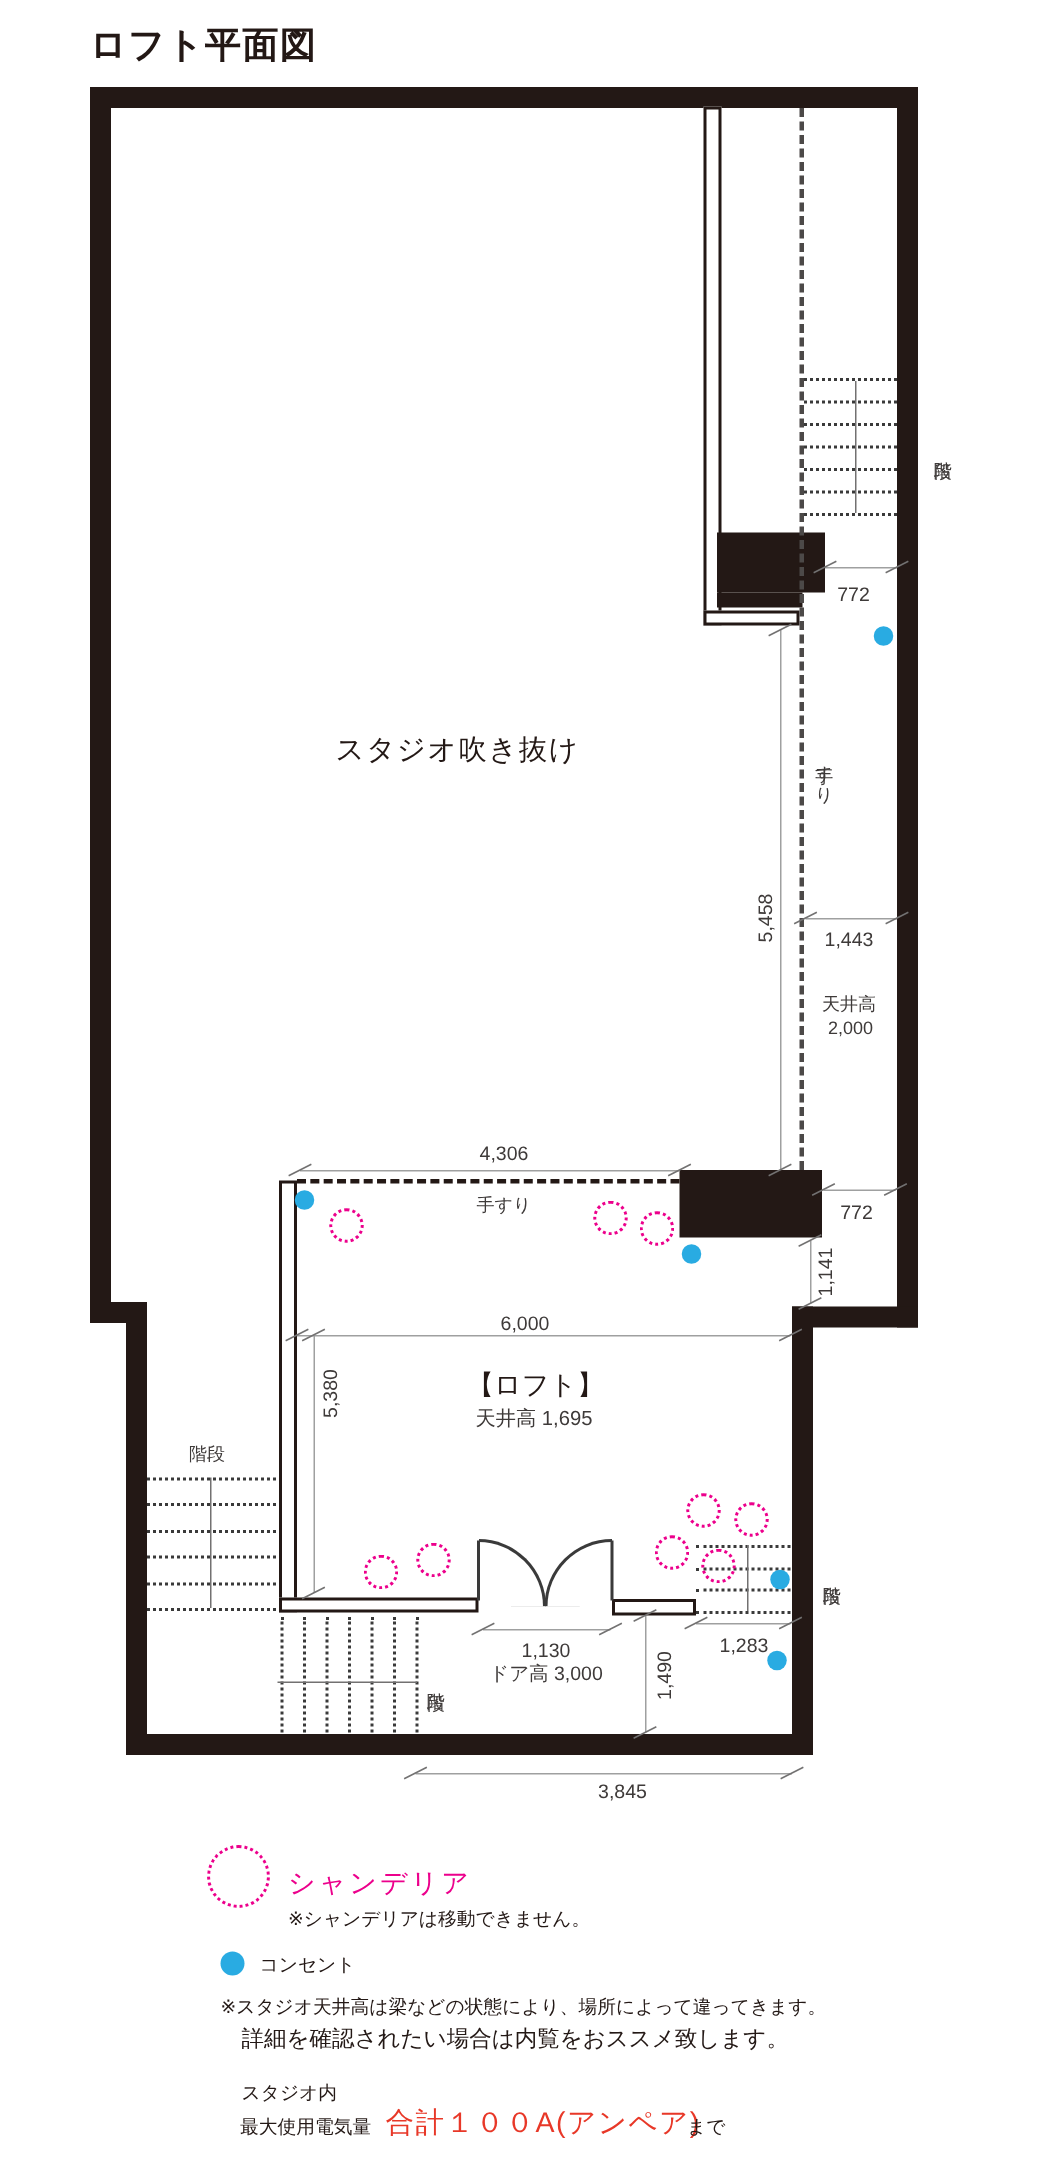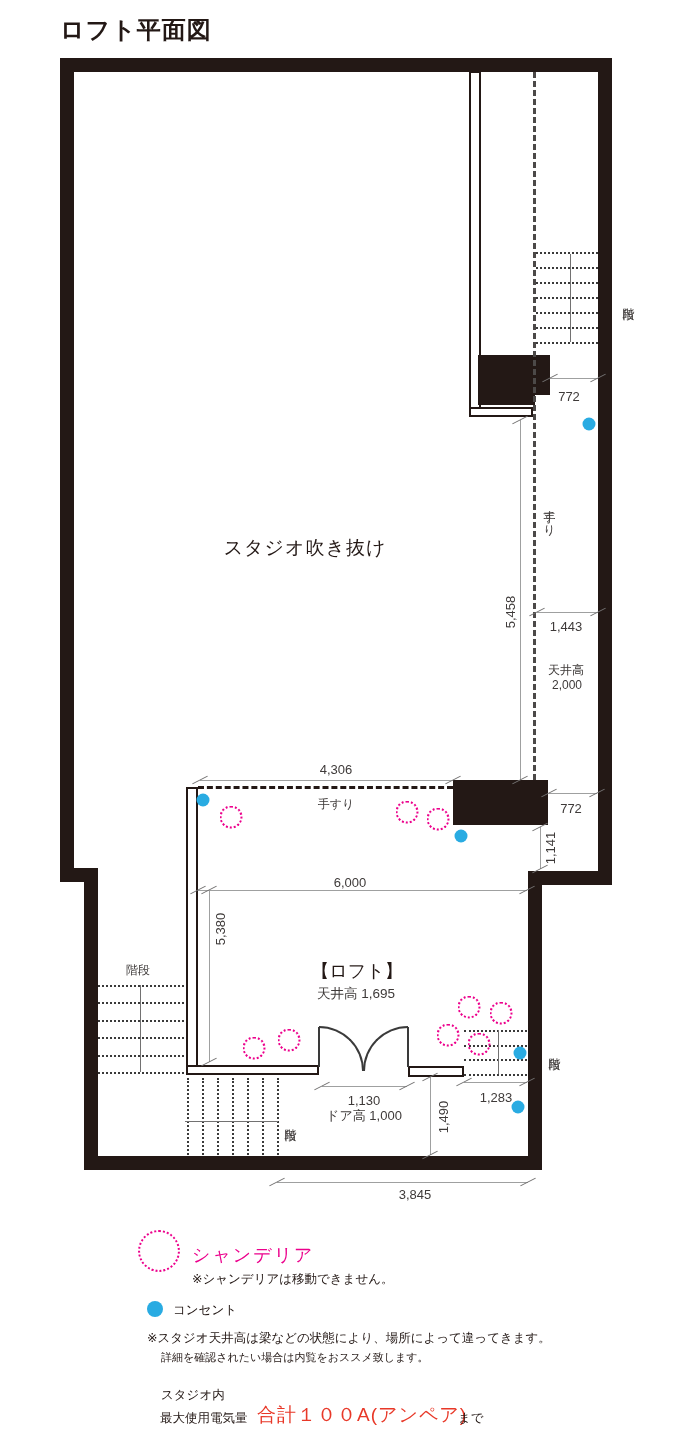--- a/index.html
+++ b/index.html
@@ -18,38 +18,38 @@
   .sline-h{position:absolute;height:1px;background:#727171;}
   .sline-v{position:absolute;width:1px;background:#727171;}
   
   .dim-h{position:absolute;height:1px;background:#9fa0a0;}
   .dim-v{position:absolute;width:1px;background:#9fa0a0;}
   .tick{position:absolute;width:17px;height:1px;background:#727171;transform:translate(-50%,-50%) rotate(-27deg);}
   .dim-label{position:absolute;font-size:13px;color:#3e3a39;white-space:nowrap;transform:translate(-50%,-50%);}
   .dim-label.rot{transform:translate(-50%,-50%) rotate(-90deg);}
   .jp-label{position:absolute;font-size:12px;color:#3e3a39;white-space:nowrap;transform:translate(-50%,-50%);}
   .jp-v{writing-mode:vertical-rl;text-orientation:upright;letter-spacing:1px;}
-  .room-label{position:absolute;transform:translate(-50%,-50%);white-space:nowrap;margin-top:48px;}
+  .room-label{position:absolute;transform:translate(-50%,-50%);white-space:nowrap;}
   
   .chand{position:absolute;width:19px;height:19px;border:2px dotted #ec008c;border-radius:50%;transform:translate(-50%,-50%);background:#fff0;}
   .outlet{position:absolute;width:13px;height:13px;background:#29abe2;border-radius:50%;transform:translate(-50%,-50%);}
   
   .leaf{position:absolute;width:2px;background:#3a3a3a;}
   .arcL{position:absolute;left:319px;top:1026px;width:45px;height:45px;box-sizing:border-box;
         border-top:2px solid #3a3a3a;border-right:2px solid #3a3a3a;border-top-right-radius:100% 100%;}
   .arcR{position:absolute;left:363px;top:1026px;width:45px;height:45px;box-sizing:border-box;
         border-top:2px solid #3a3a3a;border-left:2px solid #3a3a3a;border-top-left-radius:100% 100%;}
   
   .legend-chand{position:absolute;left:138px;top:1230px;width:42px;height:42px;border:2.5px dotted #ec008c;border-radius:50%;box-sizing:border-box;}
   .legend-outlet{position:absolute;left:147px;top:1301px;width:16px;height:16px;background:#29abe2;border-radius:50%;}
   .legend-chand-label{position:absolute;left:192px;top:1243px;font-size:18px;color:#ec008c;letter-spacing:2px;}
   .legend-note{position:absolute;left:192px;top:1271px;font-size:12.5px;}
   .legend-outlet-label{position:absolute;left:173px;top:1302px;font-size:12.5px;}
   .note1{position:absolute;left:147px;top:1330px;font-size:12.5px;}
-  .note2{position:absolute;left:161px;top:1350px;font-size:11px;}
+  .note2{position:absolute;left:161px;top:1350px;font-size:15px;}
   .power1{position:absolute;left:161px;top:1387px;font-size:12.5px;}
   .power2{position:absolute;left:160px;top:1410px;font-size:12.5px;}
   .power-red{position:absolute;left:257px;top:1402px;font-size:19px;color:#e83828;letter-spacing:1px;}
   .power-suffix{position:absolute;left:447px;top:1410px;font-size:12.5px;padding-left:11px;}
 </style>
 </head>
 <body>
 
 <div class="canvas">
 
@@ -193,21 +193,21 @@
       <div class="tick" style="left:209px;top:890px"></div>
         <div class="tick" style="left:209px;top:1062px"></div>
       <span class="dim-label rot" style="left:220px;top:929px">5,380</span>
     </div>
 
     <div>
       <div class="dim-h" style="left:322px;top:1086px;width:85px"></div>
       <div class="tick" style="left:322px;top:1086px"></div>
         <div class="tick" style="left:407px;top:1086px"></div>
       <span class="dim-label" style="left:364px;top:1100px">1,130</span>
-      <span class="dim-label" style="left:364px;top:1116px">ドア高 1,000</span>
+      <span class="dim-label" style="left:364px;top:1116px">ドア高 3,000</span>
     </div>
 
     <div>
       <div class="dim-v" style="left:430px;top:1077px;height:78px"></div>
       <div class="tick" style="left:430px;top:1077px"></div>
         <div class="tick" style="left:430px;top:1155px"></div>
       <span class="dim-label rot" style="left:443px;top:1117px">1,490</span>
     </div>
 
     <div>

